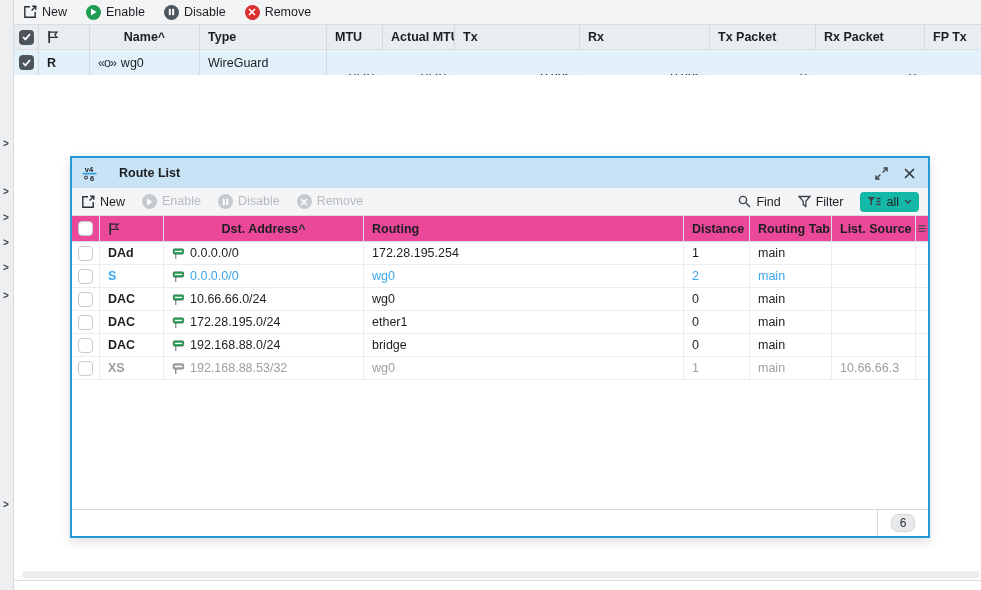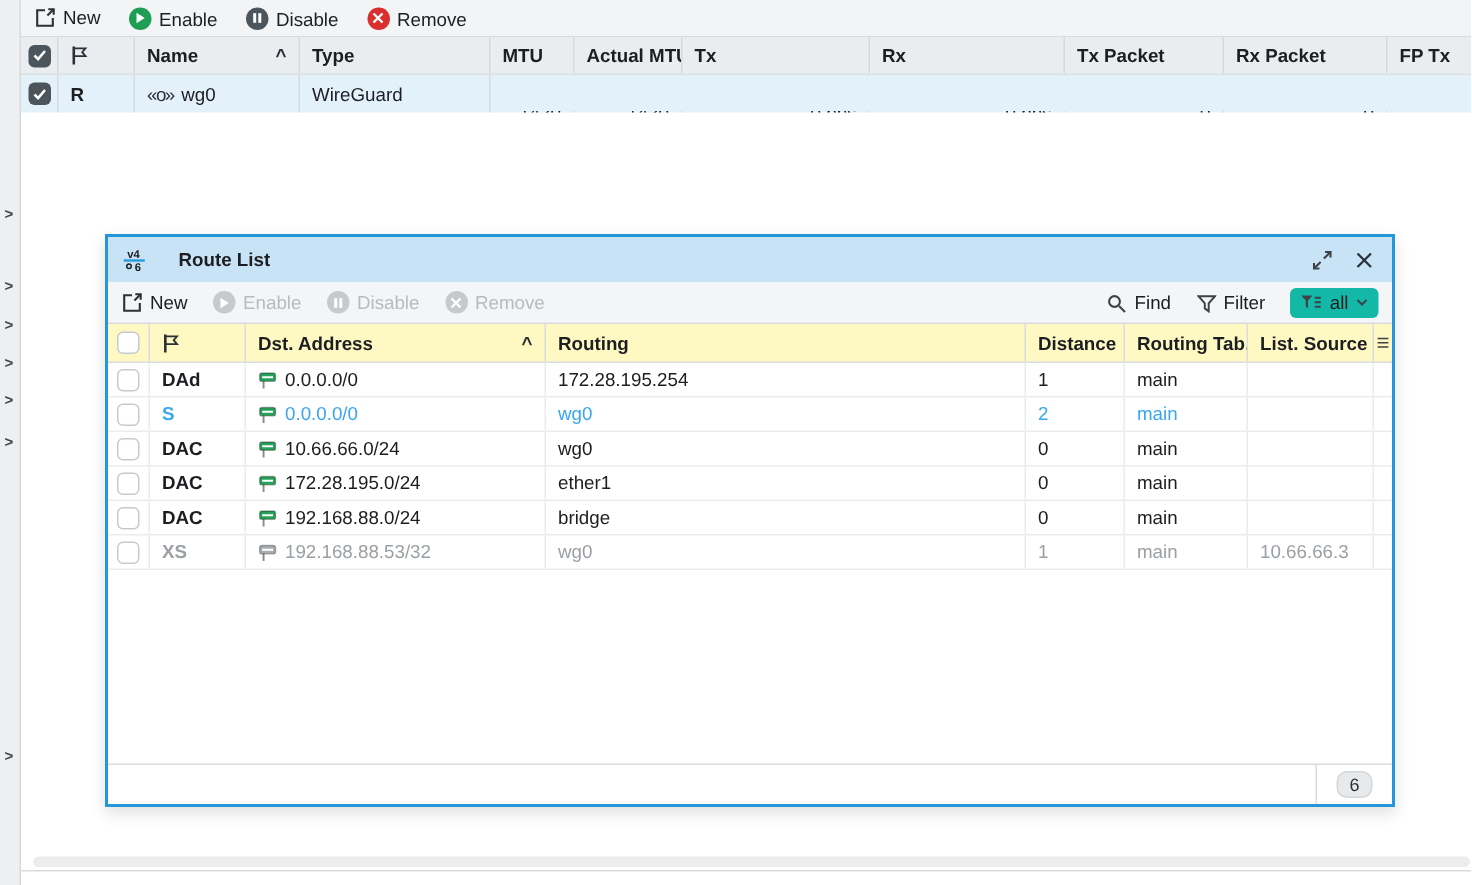--- a/index.html
+++ b/index.html
@@ -11,42 +11,42 @@
   }
   
   .left-rail { position:absolute; left:0; top:0; width:14px; height:590px;
     background:#edeff1; border-right:1px solid #d8dbde; }
   .rail-chev { position:absolute; left:3px; font-size:10px; font-weight:bold;
     color:#3f464c; cursor:pointer; line-height:10px; }
   
   .topbar { position:absolute; left:14px; top:0; width:967px; height:25px;
     background:#f3f4f5; border-bottom:1px solid #d9dcde; display:flex;
     align-items:center; gap:19px; padding-left:9px; }
-  .tbtn { display:flex; align-items:flex-end; gap:5px; cursor:pointer; white-space:nowrap; }
+  .tbtn { display:flex; align-items:flex-start; gap:5px; cursor:pointer; white-space:nowrap; }
   .tbtn.disabled { color:#b7bbbf; }
   .circ { width:15px; height:15px; border-radius:50%; display:inline-flex;
     align-items:center; justify-content:center; flex:0 0 auto; }
   .circ.green { background:var(--green,#1d9e53); }
   .circ.slate { background:var(--slate,#4d555c); }
   .circ.red   { background:var(--red,#d92f2f); }
   .circ.gray  { background:#c6cacd; }
   
   .iface-table { position:absolute; left:14px; top:25px; width:967px; }
   .ihead { display:flex; height:25px; background:var(--header-bg,#e9edf0);
     border-bottom:1px solid #dde0e3; font-weight:bold; }
   .irow { display:flex; height:25px; background:var(--selected-row,#e3f1fb); }
   .ic { border-right:1px solid #d6dadd; padding:0 8px; display:flex;
     align-items:center; overflow:hidden; white-space:nowrap; }
   .ic.num { justify-content:flex-end;margin-top:24px; }
   .ic.last { border-right:none; flex:1; }
   .w-chk{width:25px; justify-content:center; padding:0;}
   .w-flag{width:51px;} .w-name{width:110px;} .w-type{width:127px;}
   .w-mtu{width:56px;} .w-amtu{width:72px;} .w-tx{width:125px;} .w-rx{width:130px;}
   .w-txp{width:106px;} .w-rxp{width:109px;}
-  .hspread { justify-content:space-between; }
+  .hspread { justify-content:center; }
   .sortmark { font-weight:bold; color:#2b3136; }
   
   .cb { width:15px; height:15px; border-radius:4px; display:inline-flex;
     align-items:center; justify-content:center; cursor:pointer; flex:0 0 auto; }
   .cb.checked { background:var(--slate,#4d555c); }
   .cb.unchecked { background:#fff; border:1px solid #c6cacd; }
   
   .dialog { position:absolute; left:70px; top:156px; width:860px; height:382px;
     background:#fff; border:2px solid var(--accent-blue,#2496d9);
     box-shadow:0 4px 10px rgba(0,0,0,.13); }
@@ -55,21 +55,21 @@
   .dlg-title .label { font-weight:bold;padding-left:13px; }
   .dlg-title .spacer { flex:1; }
   .titlebtn { display:inline-flex; align-items:center; justify-content:center;
     width:20px; height:20px; cursor:pointer; }
   .dlg-toolbar { height:28px; background:#f4f5f6; border-bottom:1px solid #dadde0;
     display:flex; align-items:center; gap:17px; padding:0 9px; }
   .dlg-toolbar .spacer { flex:1; }
   .seg { display:flex; align-items:center; gap:5px; background:#14b8a6;
     border-radius:4px; padding:3px 7px; cursor:pointer; }
   
-  .rhead { display:flex; height:26px; background:#fef9c3;
+  .rhead { display:flex; height:26px; background:#ec4899;
     border-bottom:1px solid #d9dcdf; font-weight:bold; }
   .rc { border-right:1px solid #d9dcdf; padding:0 8px; display:flex;
     align-items:center; overflow:hidden; white-space:nowrap; }
   .rrow { display:flex; height:23px; border-bottom:1px solid #eaecee; }
   .rrow .rc { border-right:1px solid #eaecee; }
   .rw-chk{width:28px; justify-content:center; padding:0;}
   .rw-flag{width:64px;} .rw-dst{width:200px;} .rw-gw{width:320px;}
   .rw-dist{width:66px;} .rw-rt{width:82px;} .rw-ps{width:84px;}
   .rw-menu{width:12px; border-right:none; padding:0 2px; justify-content:center;}
   .c-flags span { font-weight:bold; }

